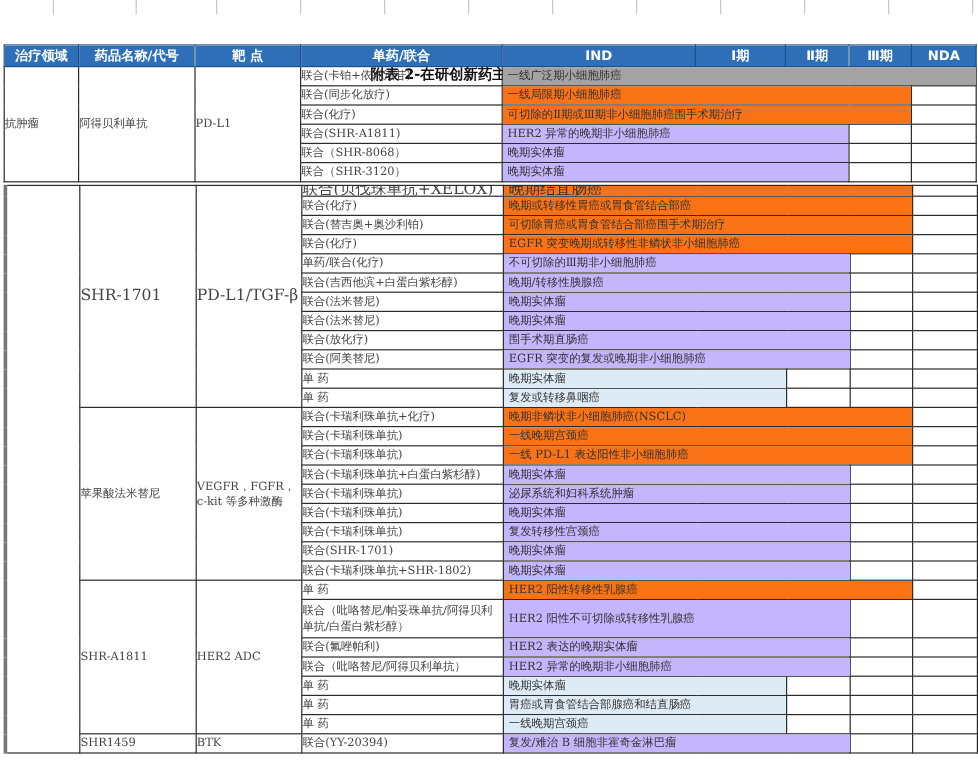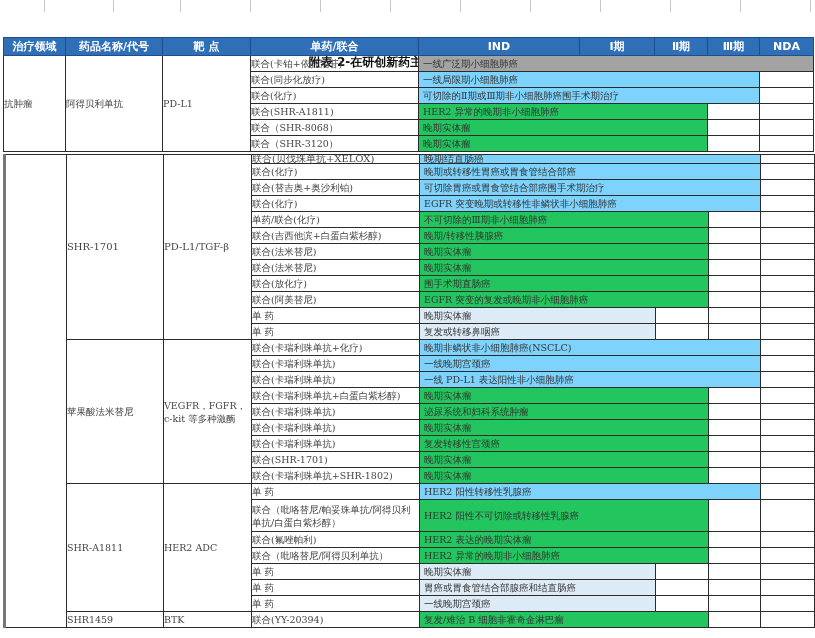--- a/index.html
+++ b/index.html
@@ -18,27 +18,27 @@
        font-weight: bold; font-size: 11px; height: 18px; text-align: center; border-color: #1f4f8a; }
   td.c { color: #444; }
   td.merged { vertical-align: middle; }
   td.wrap { white-space: normal; line-height: 13px; }
   td.ind { padding-left: 4px; color: #333; position: relative; }
   tr.r { height: 16px; }
   tr.r2 { height: 32px; margin-left: 44px; }
   td.empty { background: #ffffff; }
 
   .b-nda { background: #a3a3a3; }
-  .b-p3  { background: #7dd3fc; }
-  .b-p2  { background: #22c55e; }
+  .b-p3  { background: #f97316; }
+  .b-p2  { background: #c4b5fd; }
   .b-p1  { background: #ddebf7; }
 
   #tbl1 { top: 37px; border-radius: 16px; }
   #tbl2 { top: 154px; }
-  .clip-row td { font-size: 10px; line-height: 8px; }
+  .clip-row td { font-size: 13px; line-height: 8px; }
   .wrap-col1 { border-left: 3px solid #777 !important; }
 </style>
 </head>
 <body>
 
 <div class="ruler">
   <div class="tick" style="left:44px"></div>
   <div class="tick" style="left:113px"></div>
   <div class="tick" style="left:180px"></div>
   <div class="tick" style="left:250px"></div>

